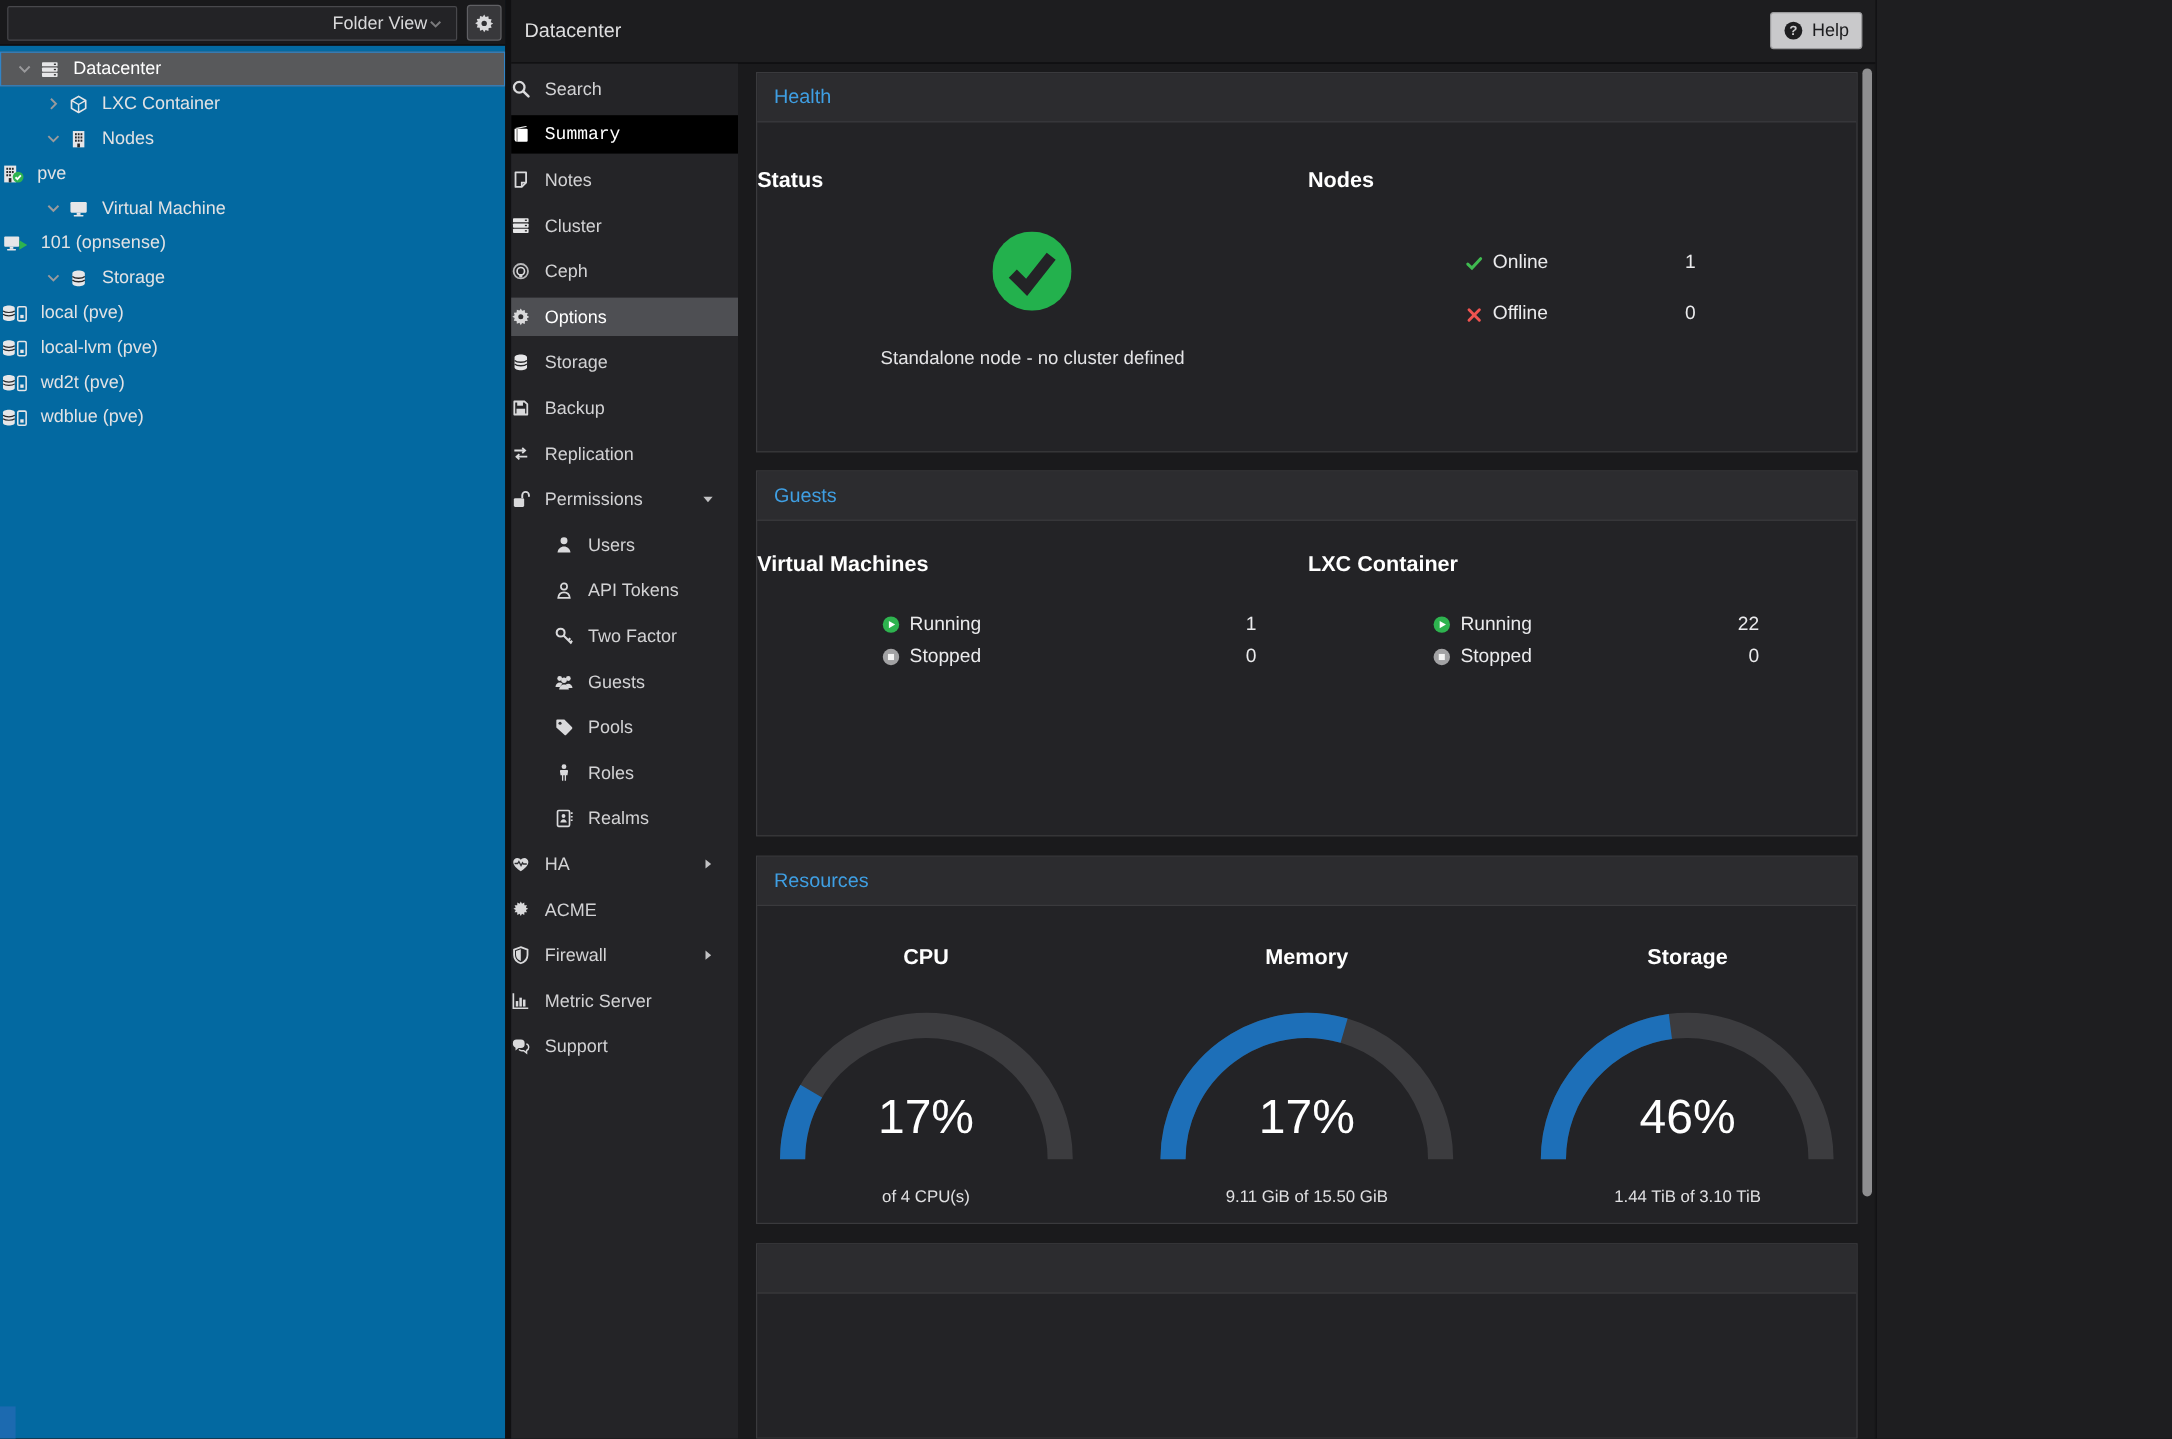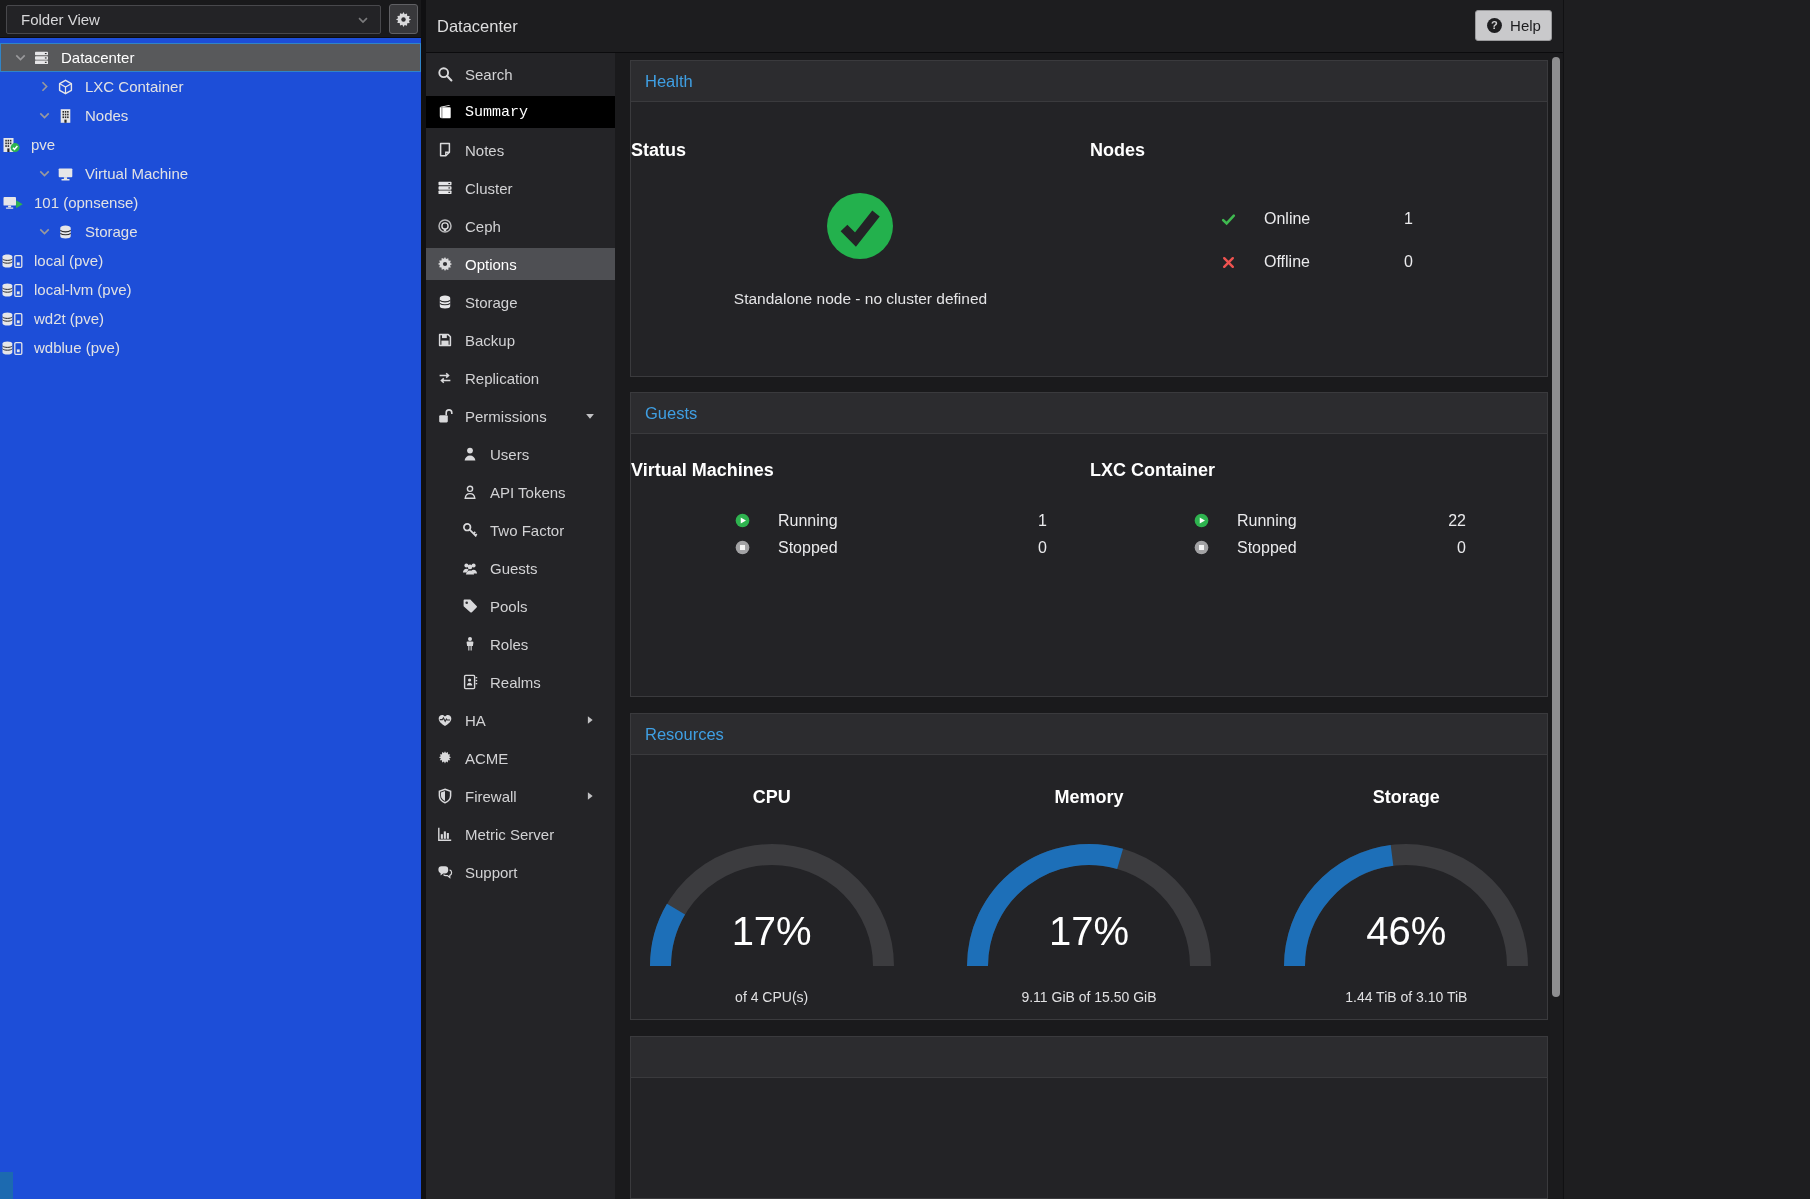--- a/index.html
+++ b/index.html
@@ -4,21 +4,21 @@
 <style>
   * { margin:0; padding:0; box-sizing:border-box; }
   html,body { width:1810px; height:1199px; overflow:hidden; background:#1a1a1c;
               font-family:"Liberation Sans", sans-serif; }
   #screen { position:relative; width:1810px; height:1199px; background:#1a1a1c; overflow:hidden; }
 
   .ico { display:inline-block; width:16px; height:16px; flex:none; }
   .ico svg { width:100%; height:100%; display:block; }
 
   
-  .tree-panel { position:absolute; left:0; top:0; width:421px; height:1199px; background:#1d4ed8; }
+  .tree-panel { position:absolute; left:0; top:0; width:421px; height:1199px; background:#0369a1;text-align:right; }
   .tree-toolbar { position:absolute; left:0; top:0; width:421px; height:38px; background:#19191b;
                   border-bottom:1px solid #0d0d0f; }
   .view-combo { position:absolute; left:6px; top:5px; width:375px; height:29px; background:#232326;
                 border:1px solid #48484c; border-radius:2px; display:flex; align-items:center;
                 padding:0 10px 0 14px; cursor:pointer; }
   .view-combo .cmb-label { flex:1; font-size:15px; color:#d8d8da; }
   .view-combo .ico { width:14px; height:14px; }
   .tool-gear-btn { position:absolute; left:389px; top:4px; width:29px; height:30px; background:#38383b;
                    border:1px solid #606064; border-radius:3px; display:flex; align-items:center;
                    justify-content:center; cursor:pointer; }
@@ -50,21 +50,21 @@
   .main-title { position:absolute; left:11px; top:17px; font-size:16.5px; color:#dededf; }
   .help-btn { position:absolute; left:1049px; top:10px; width:77px; height:31px; background:#c9c9cb;
               border:1px solid #9a9a9c; border-radius:3px; display:flex; align-items:center;
               justify-content:center; gap:7px; cursor:pointer; }
   .help-btn .ico { width:17px; height:17px; }
   .help-btn span { font-size:15px; color:#1c1c1e; }
 
   
   .nav { position:absolute; left:0; top:53px; width:189px; height:1146px; background:#242427;
          padding-top:5px; }
-  .nav-item { height:32px; margin-bottom:6px; display:flex; align-items:center; padding-left:11px;
+  .nav-item { height:32px; margin-bottom:6px; display:flex; align-items:center; 
               position:relative; font-size:15px; color:#d2d2d4; cursor:pointer; }
   .nav-item .n-label { margin-left:12px; }
   .nav-item.sub { padding-left:36px; }
   .nav-item.selected { background:#000000; color:#ffffff;font-family:Liberation Mono, monospace; }
   .nav-item.hovered { background:#4e4f53; color:#ffffff; }
   .nav-item .caret { position:absolute; right:18px; top:50%; margin-top:-7px; width:14px; height:14px; }
 
   
   .panel { position:absolute; left:204px; width:918px; background:#232326; border:1px solid #3a3a3d; }
   .panel-header { height:41px; background:#2c2c2f; border-bottom:1px solid #3a3a3d;
@@ -79,21 +79,21 @@
   .half { position:absolute; top:41px; width:459px; height:276px; }
   .half.left { left:0; } .half.right { left:459px; }
   .col-heading { margin-top:38px; font-size:18px; font-weight:bold; color:#ffffff; }
 
   .big-check { position:absolute; left:196px; top:91px; width:66px; height:66px; }
   .big-check svg { width:100%; height:100%; }
   .status-msg { position:absolute; left:0; top:188px; width:459px; text-align:center;
                 font-size:15.5px; color:#e4e4e6; }
 
   .kv-rows { position:absolute; left:131px; top:103px; width:192px; }
-  .kv-row { height:28px; margin-bottom:15px; display:flex; align-items:center;gap:20px; }
+  .kv-row { height:28px; margin-bottom:15px; display:flex; align-items:center; }
   .kv-row .ico { width:15px; height:15px; margin-right:8px; }
   .kv-row .kv-label { flex:1; font-size:16px; color:#eaeaec; }
   .kv-row .kv-value { font-size:16px; color:#eaeaec; }
 
   .g-rows { position:absolute; top:73px; }
   .g-rows .kv-row { height:27px; margin-bottom:0; }
   .g-rows.vm { left:104px; width:312px; }
   .g-rows.ct { left:104px; width:272px; }
 
   .res-body { position:absolute; left:0; top:41px; width:916px; display:flex;gap:36px; }

